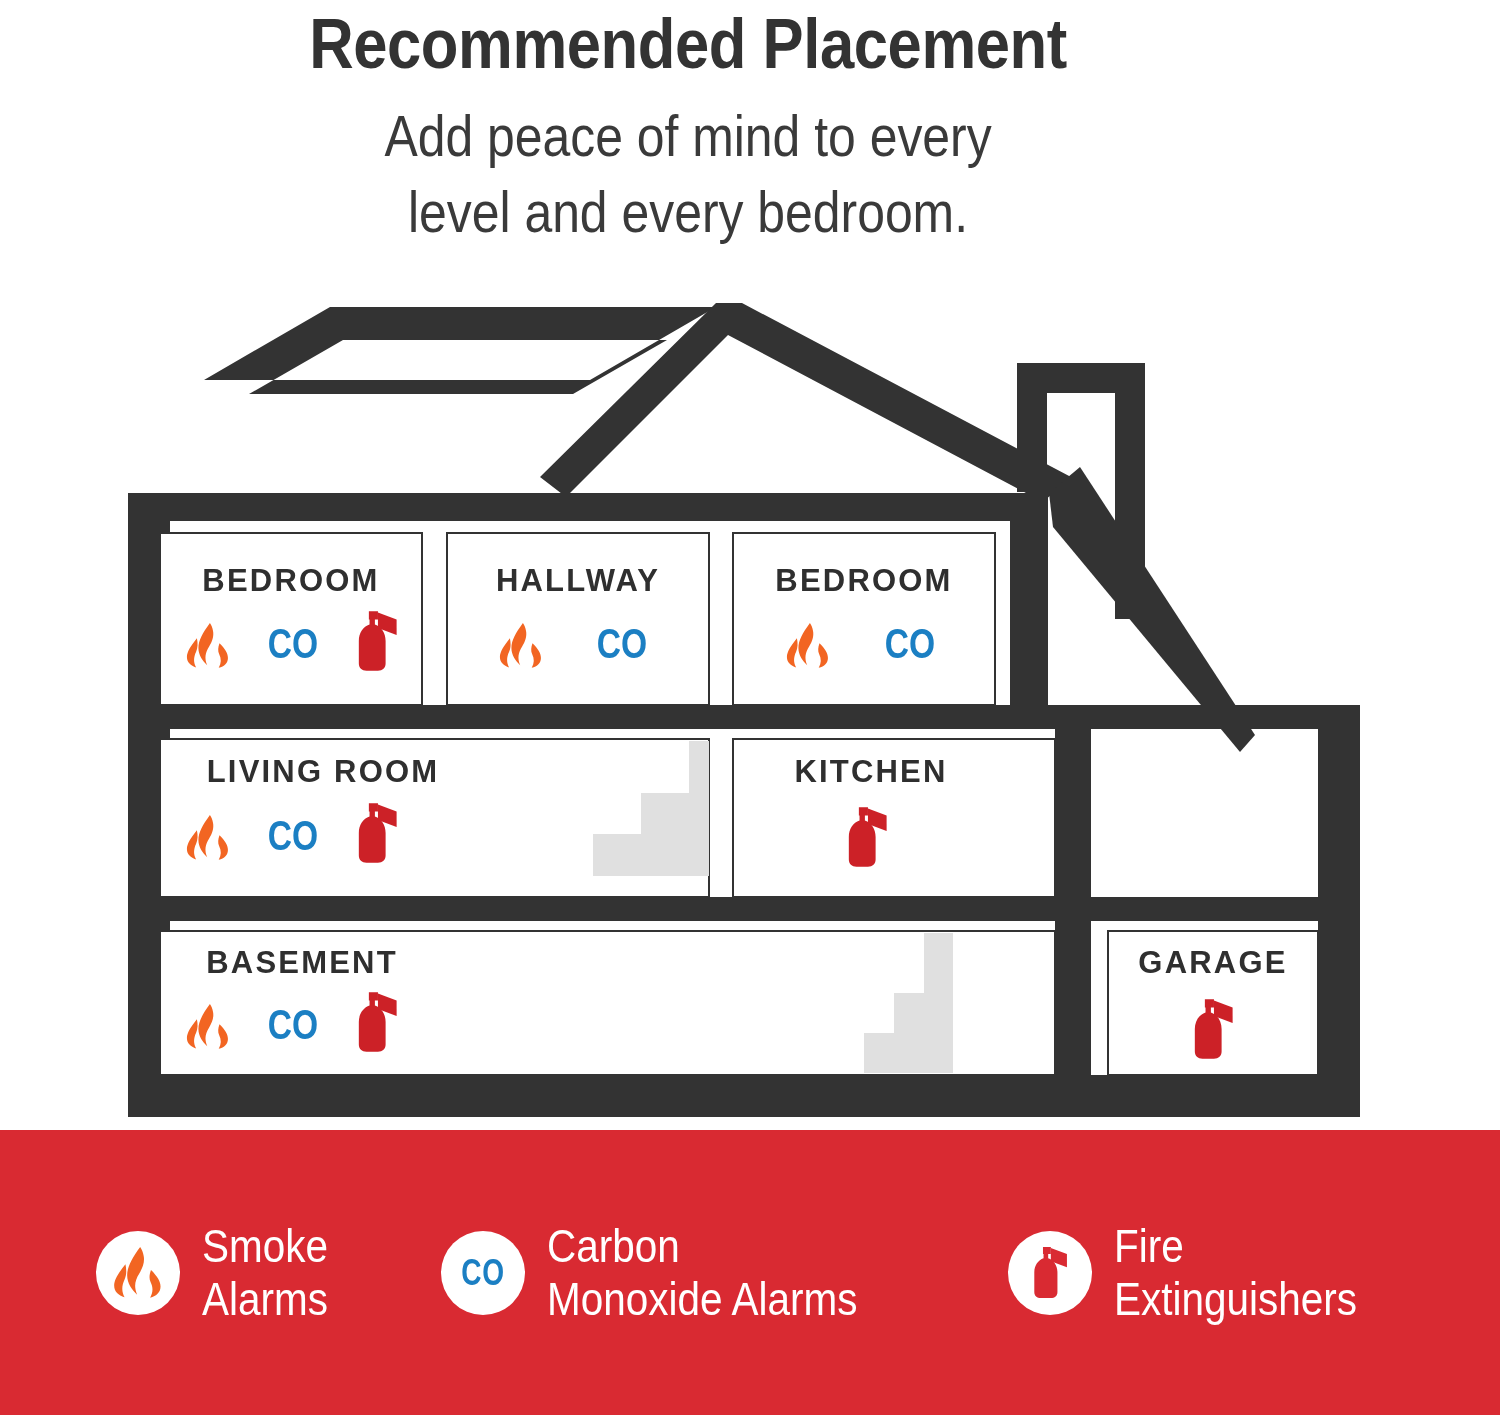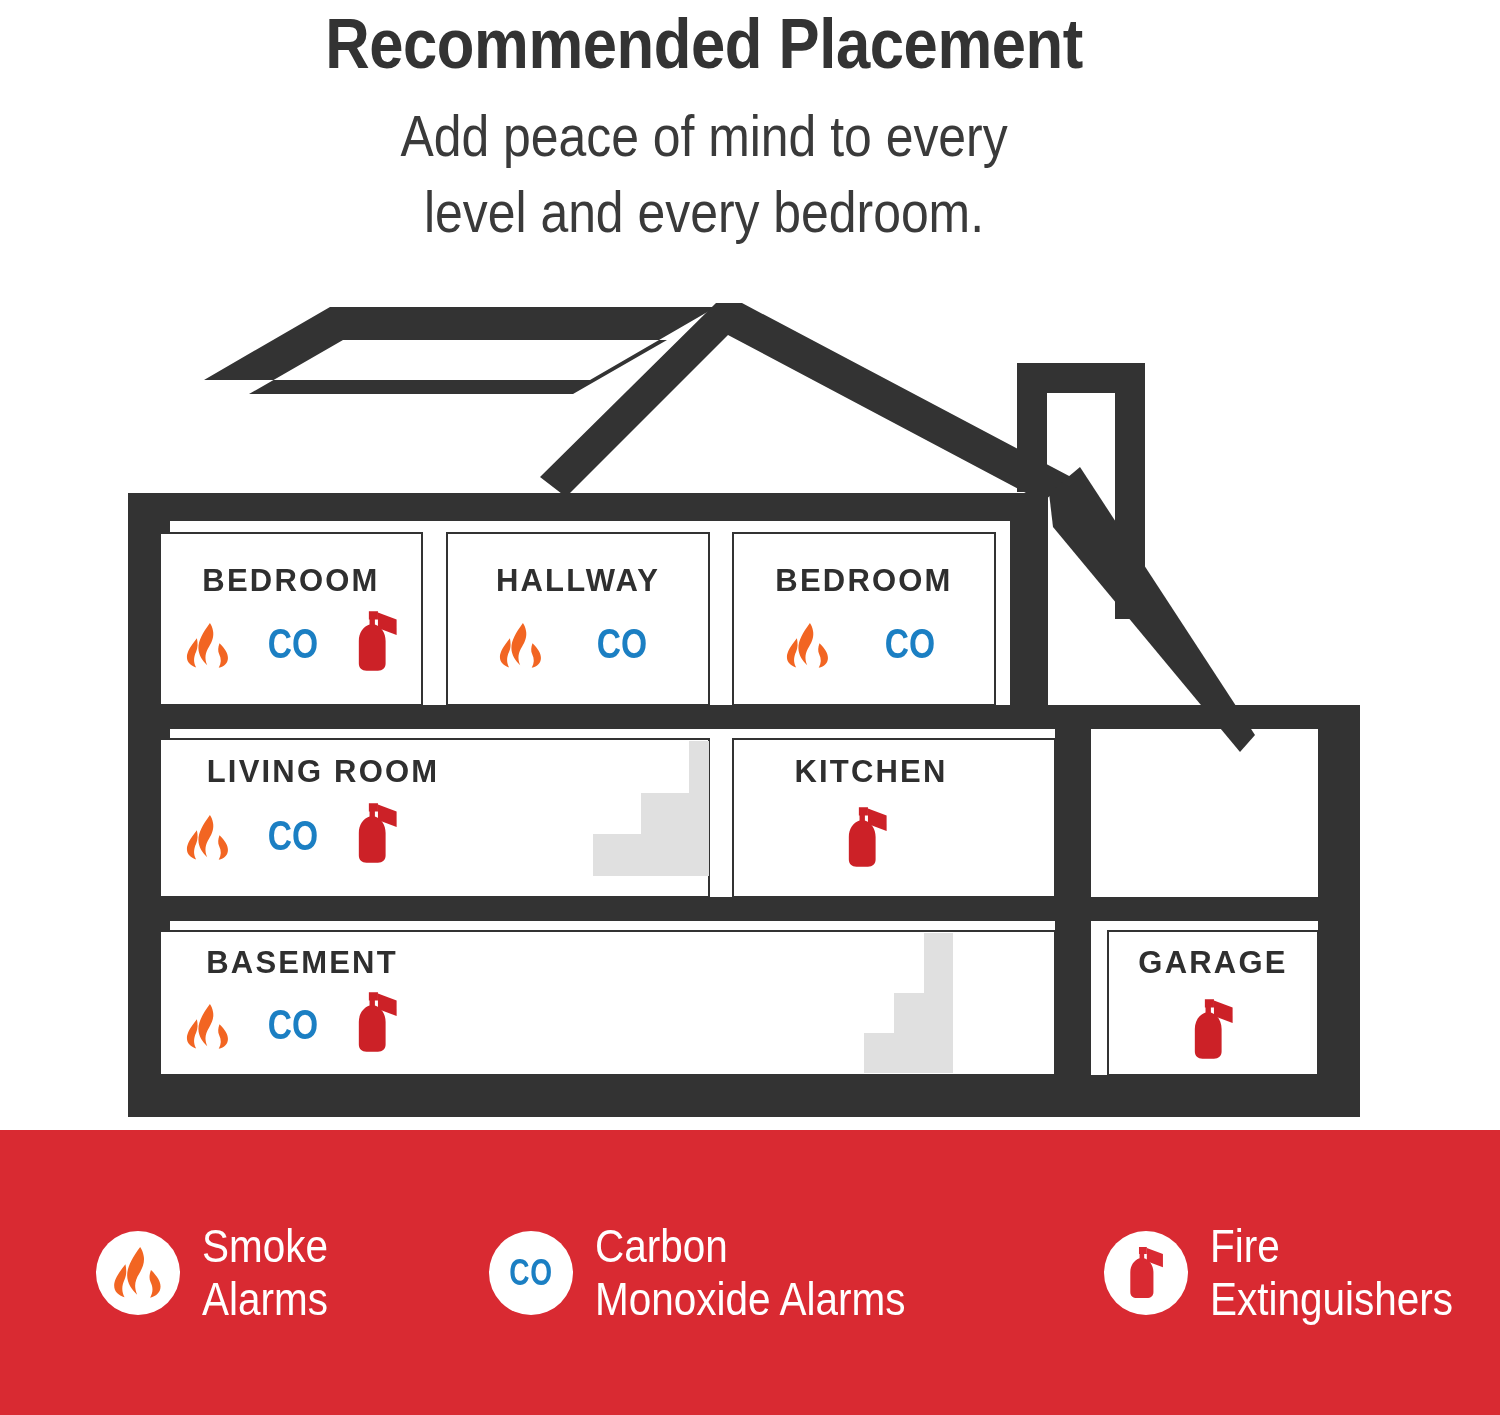--- a/index.html
+++ b/index.html
@@ -12,21 +12,21 @@
     height: 1415px;
     position: relative;
     overflow: hidden;
     font-family: "Liberation Sans", sans-serif;
     -webkit-font-smoothing: antialiased;
   }
 
   
   #header {
     position: absolute;
-    left: 16px;
+    left: 0;
     top: 0;
     width: 1376px;
     height: 300px;
     text-align: center;
   }
   #title {
     margin: 0;
     padding-top: 2px;
     font-size: 70px;
     line-height: 84px;
@@ -75,21 +75,20 @@
   
   #legend {
     position: absolute;
     left: 0;
     top: 1130px;
     width: 1500px;
     height: 285px;
     background: #D92A32;
     display: flex;
     align-items: center;
-    gap: 48px;
   }
   .legend-item {
     display: flex;
     align-items: center;
     flex: 0 0 auto;
   }
   .legend-badge {
     width: 84px;
     height: 84px;
     border-radius: 50%;

